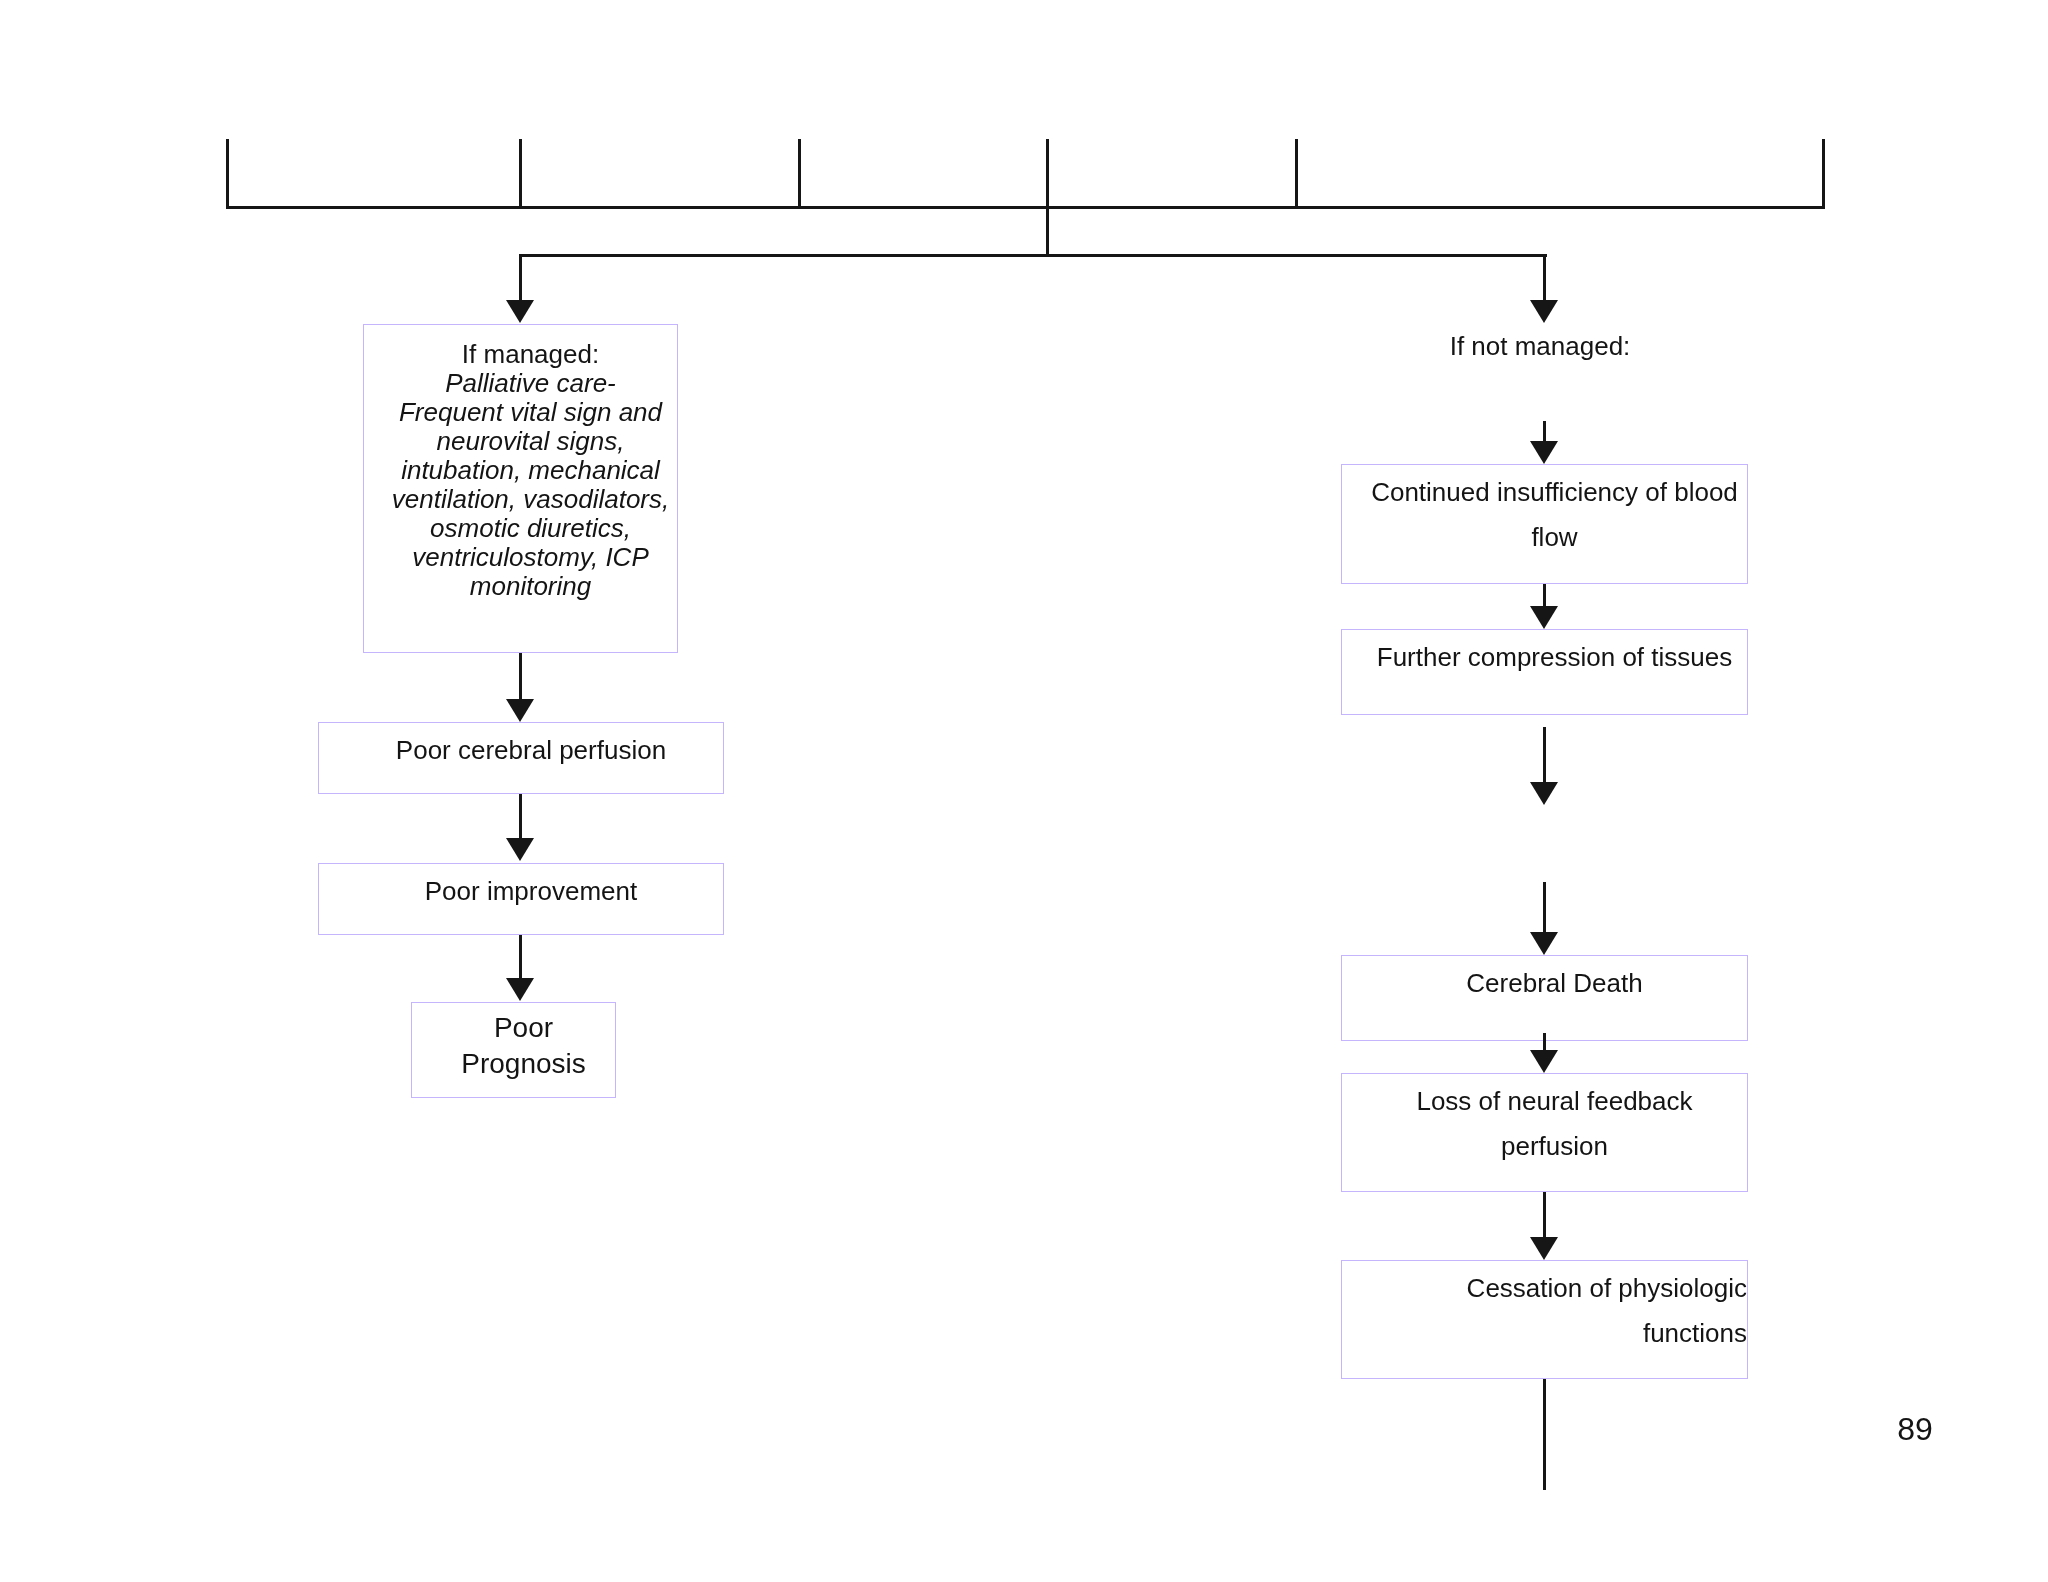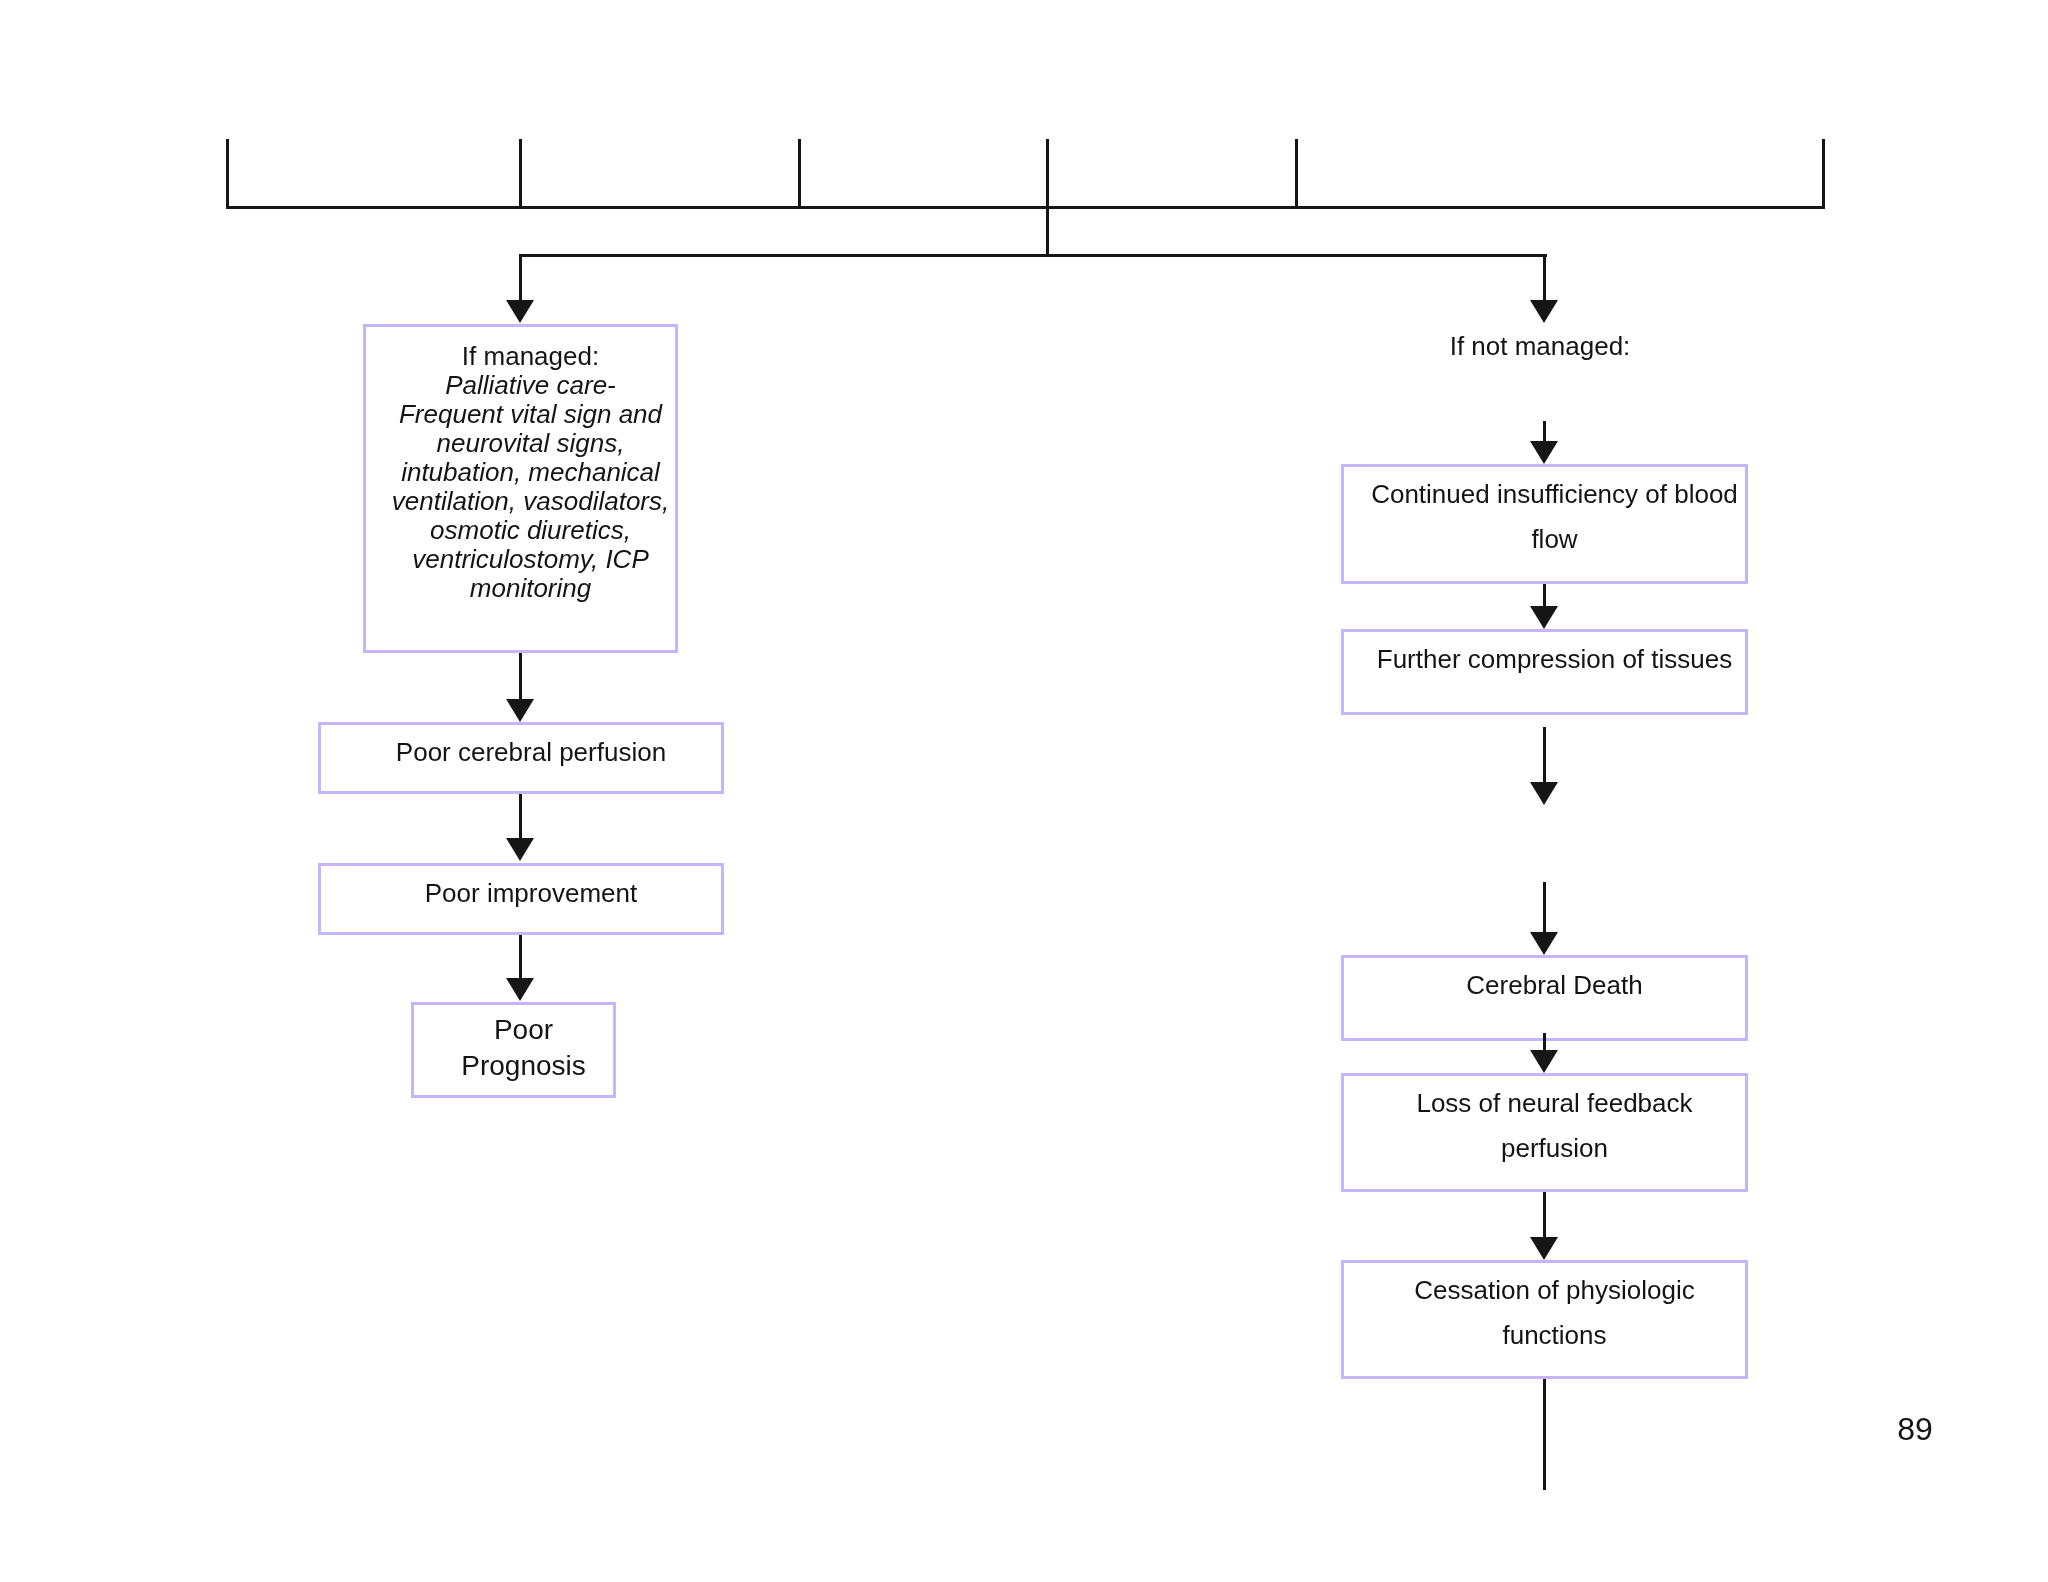--- a/index.html
+++ b/index.html
@@ -9,21 +9,21 @@
   }
   .hline,.vline{position:absolute;background:#161616;}
   .hline{height:3px;}
   .vline{width:3px;}
   .arrow-down{
     position:absolute;width:0;height:0;
     border-left:14px solid transparent;border-right:14px solid transparent;
     border-top:23px solid #161616;
   }
   .box{
-    position:absolute;box-sizing:border-box;border:3px solid #c4b5fd;background:#ffffff;
+    position:absolute;box-sizing:border-box;border:1px solid #c4b5fd;background:#ffffff;
     text-align:center;font-size:26px;padding-left:20px;
   }
   .ln45{line-height:45px;}
   .ln36{line-height:36px;}
   .ln29{line-height:29px;}
   .italic{font-style:italic;}
   .label{position:absolute;text-align:center;font-size:26px;line-height:30px;}
   .pagenum{position:absolute;text-align:center;font-size:32px;line-height:38px;}
 </style>
 </head>
@@ -111,21 +111,21 @@
   <div class="arrow-down" style="left:1530px;top:1050px;"></div>
 
   <div class="box" style="left:1341px;top:1073px;width:407px;height:119px;padding-top:5px;">
     <div class="ln45">Loss of neural feedback</div>
     <div class="ln45">perfusion</div>
   </div>
 
   <div class="vline" style="left:1543px;top:1192px;height:46px;"></div>
   <div class="arrow-down" style="left:1530px;top:1237px;"></div>
 
-  <div class="box" style="left:1341px;top:1260px;width:407px;height:119px;padding-top:5px;">
+  <div class="box" style="left:1341px;top:1260px;width:407px;height:119px;padding-top:5px;text-align:right;">
     <div class="ln45">Cessation of physiologic</div>
     <div class="ln45">functions</div>
   </div>
 
   <div class="vline" style="left:1543px;top:1379px;height:111px;"></div>
 
   <div class="pagenum" style="left:1860px;top:1410px;width:110px;">89</div>
 
 </div>
 

